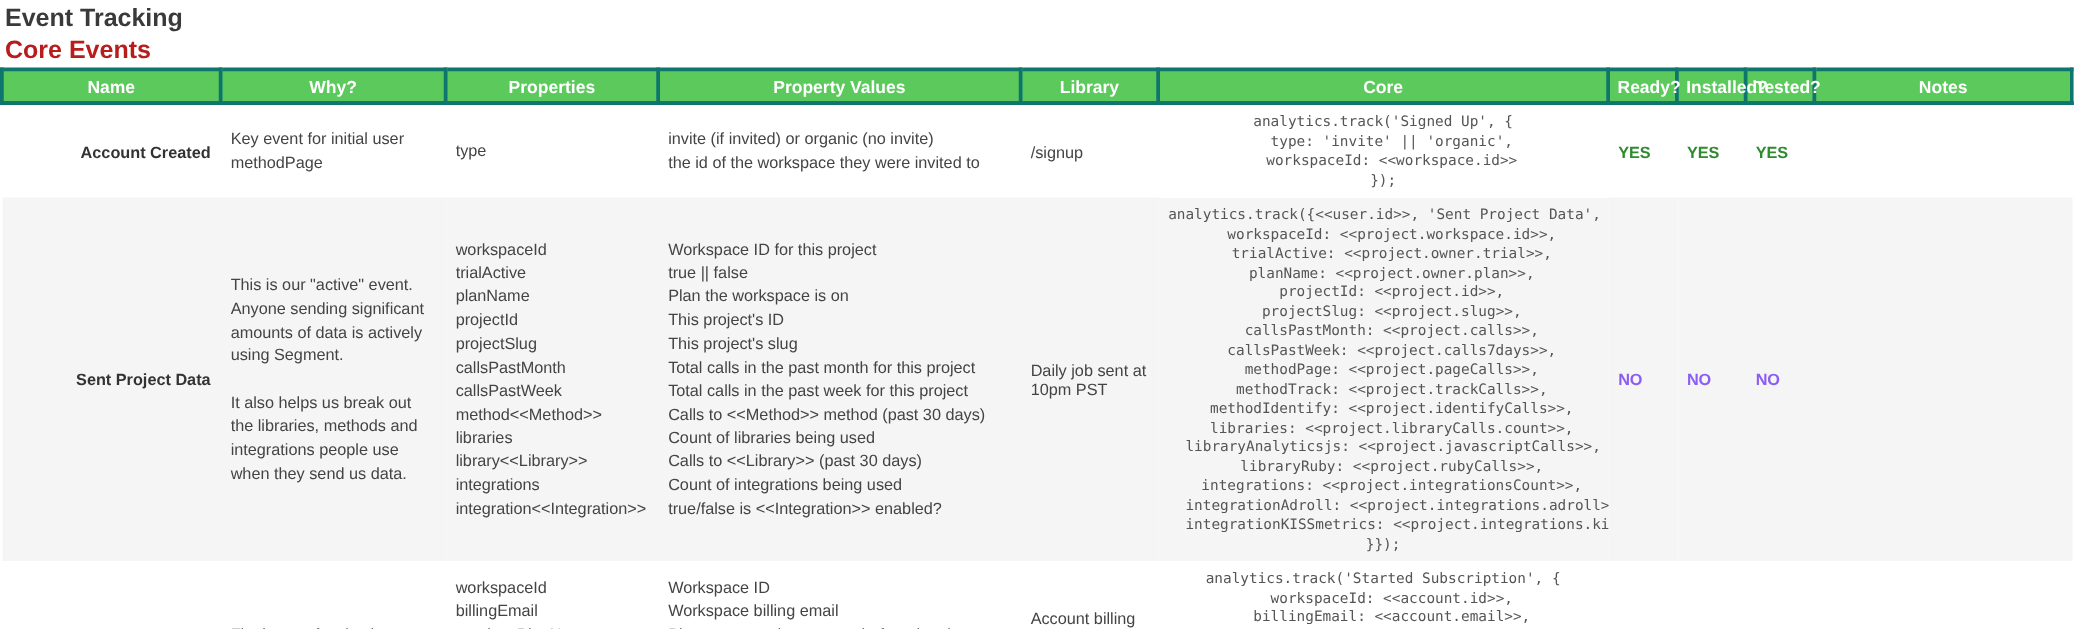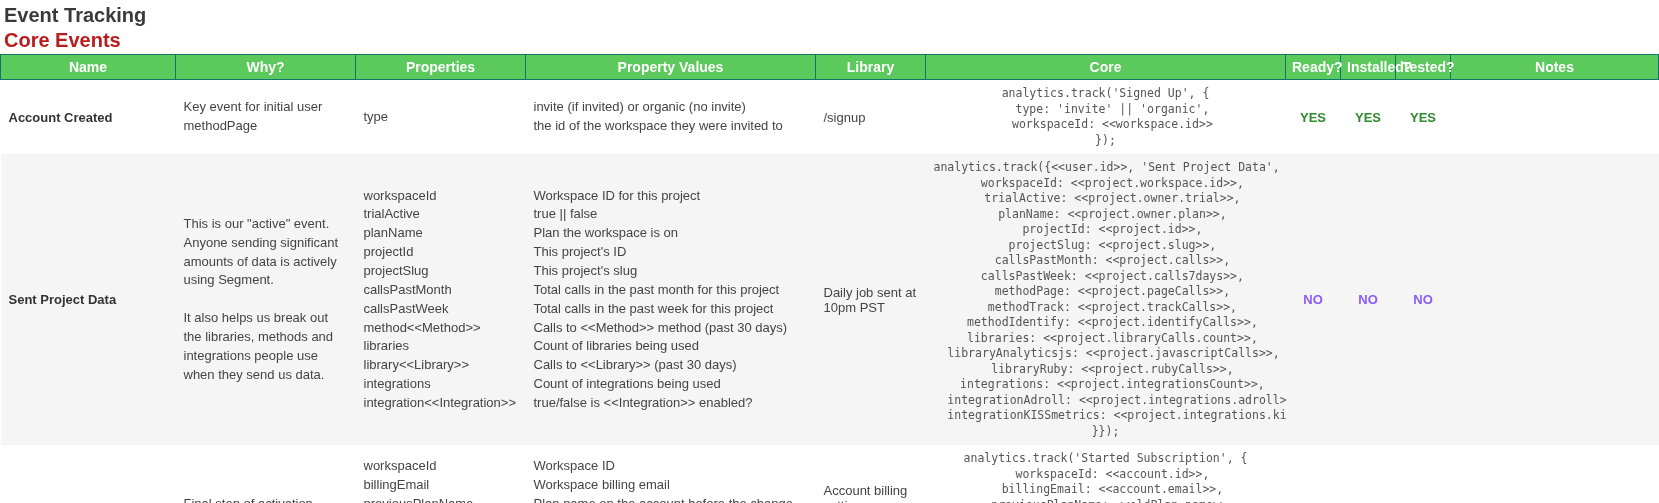--- a/index.html
+++ b/index.html
@@ -28,52 +28,52 @@
     border-collapse: collapse;
     table-layout: fixed;
   }
   thead th {
     background: #5cc95c;
     color: #fff;
     font-weight: bold;
     font-size: 14px;
     padding: 4px 6px;
     text-align: center;
-    border: 1px solid #0f766e;
+    border: 3px solid #0f766e;
   }
   tbody td {
     padding: 6px 8px;
     vertical-align: middle;
     border: none;
     font-size: 13px;
     color: #444;
   }
   tbody tr.alt td { background: #f5f5f5; }
   tbody tr.plain td { background: #fff; }
   td.name {
     font-weight: bold;
-    text-align: left;
+    text-align: right;
     color: #333;
   }
   td.code {
     font-family: "Consolas", "Menlo", monospace;
     font-size: 11.5px;
     white-space: pre;
     overflow: hidden;
     color: #555;
     line-height: 1.35;
     text-align: center;
   }
   td.multiline {
     white-space: pre-line;
     line-height: 1.45;
   }
   td.status {
     font-weight: bold;
-    text-align: center;
+    text-align: left;
     font-size: 13px;
   }
   .yes { color: #2e8b2e; }
   .no  { color: #8b5cf6; }
   col.c-name   { width: 175px; }
   col.c-why    { width: 180px; }
   col.c-props  { width: 170px; }
   col.c-vals   { width: 290px; }
   col.c-loc    { width: 110px; }
   col.c-code   { width: 360px; }

